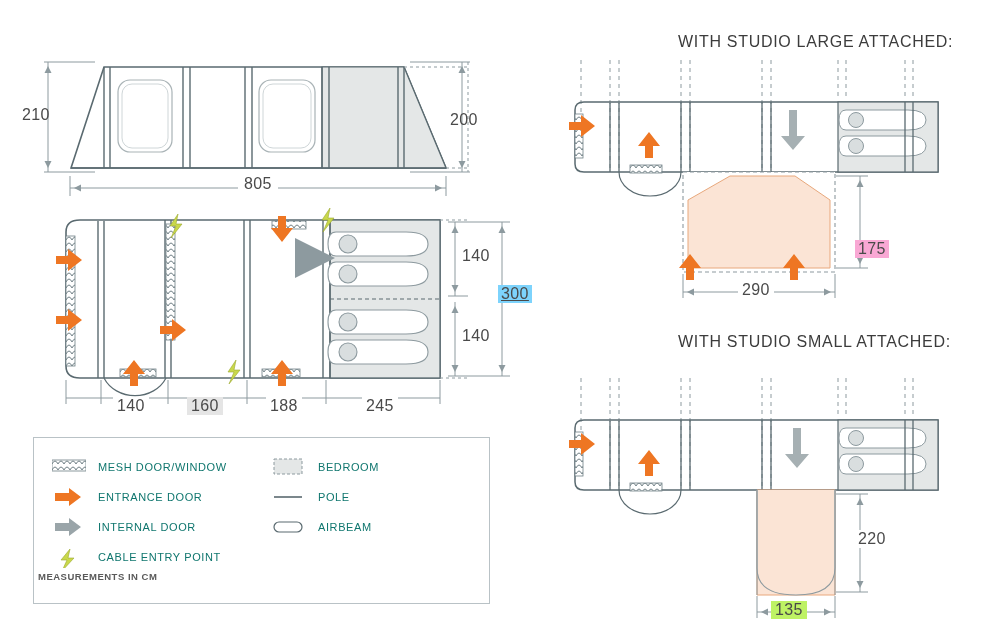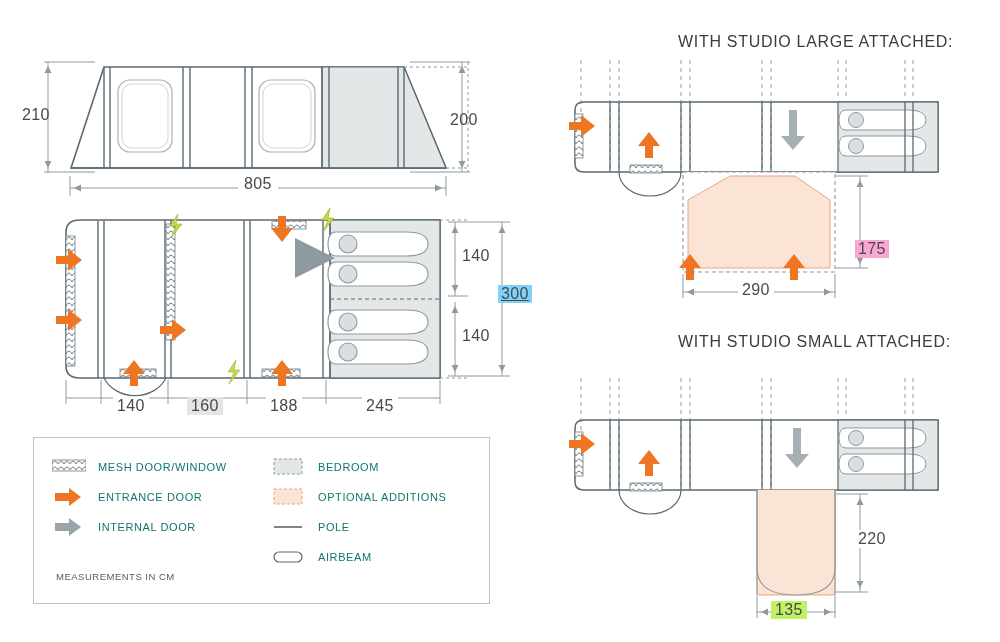--- a/index.html
+++ b/index.html
@@ -28,21 +28,21 @@
     border:1px solid #b9c2c6;
     background:#ffffff;
   }
   .legend-col{position:absolute;}
   .legend-row{
     display:flex;align-items:center;
     height:30px;
   }
   .legend-ico{width:34px;height:18px;margin-right:12px;flex:0 0 34px;position:relative;}
   .legend-txt{font-size:11px;letter-spacing:.6px;color:#0f766e;}
-  .note{position:absolute;left:22px;top:133px;font-size:9.5px;letter-spacing:.5px;color:#5a5a5a;}
+  .note{position:absolute;left:4px;top:133px;font-size:9.5px;letter-spacing:.5px;color:#5a5a5a;font-weight:bold;}
 </style>
 </head>
 <body>
 
 <div class="stage">
 
 <svg width="1000" height="642" viewBox="0 0 1000 642">
   <defs>
     <pattern id="meshpat" width="6" height="6" patternUnits="userSpaceOnUse">
       <rect width="6" height="6" fill="#ffffff"></rect>
@@ -372,42 +372,42 @@
       <span class="legend-txt">ENTRANCE DOOR</span>
     </div>
     <div class="legend-row">
       <span class="legend-ico">
         <svg width="34" height="18">
               <path d="M3,5 h14 v-5 l12,9 l-12,9 v-5 h-14 z" fill="#9aa5a9"></path>
             </svg>
       </span>
       <span class="legend-txt">INTERNAL DOOR</span>
     </div>
+    <div class="legend-row">
+      <span class="legend-ico">
+        <svg width="34" height="20">
+              <path d="M18,1 l-9,11 h6 l-5,11 l12,-13 h-6 z" fill="#c9d84a" stroke="#9aa830" stroke-width="0.6"></path>
+            </svg>
+      </span>
+      <span class="legend-txt">CABLE ENTRY POINT</span>
+    </div>
   </div>
 
   <div class="legend-col" style="left:238px;top:14px;width:210px;">
     <div class="legend-row">
       <span class="legend-ico">
         <svg width="34" height="18">
               <rect x="2" y="1" width="28" height="15" fill="#e4e7e7" stroke="#8d9a9f" stroke-width="1" stroke-dasharray="3 2"></rect>
             </svg>
       </span>
       <span class="legend-txt">BEDROOM</span>
     </div>
     <div class="legend-row">
       <span class="legend-ico">
         <svg width="34" height="18">
-              <rect x="2" y="1" width="28" height="15" fill="#fbe4d5" stroke="#e8a87c" stroke-width="1" stroke-dasharray="3 2"></rect>
-            </svg>
-      </span>
-      <span class="legend-txt">OPTIONAL ADDITIONS</span>
-    </div>
-    <div class="legend-row">
-      <span class="legend-ico">
-        <svg width="34" height="18">
               <line x1="2" y1="9" x2="30" y2="9" stroke="#5a6a70" stroke-width="1.6"></line>
             </svg>
       </span>
       <span class="legend-txt">POLE</span>
     </div>
     <div class="legend-row">
       <span class="legend-ico">
         <svg width="34" height="18">
               <rect x="2" y="4" width="28" height="10" rx="5" fill="#ffffff" stroke="#5a6a70" stroke-width="1.2"></rect>
             </svg>

